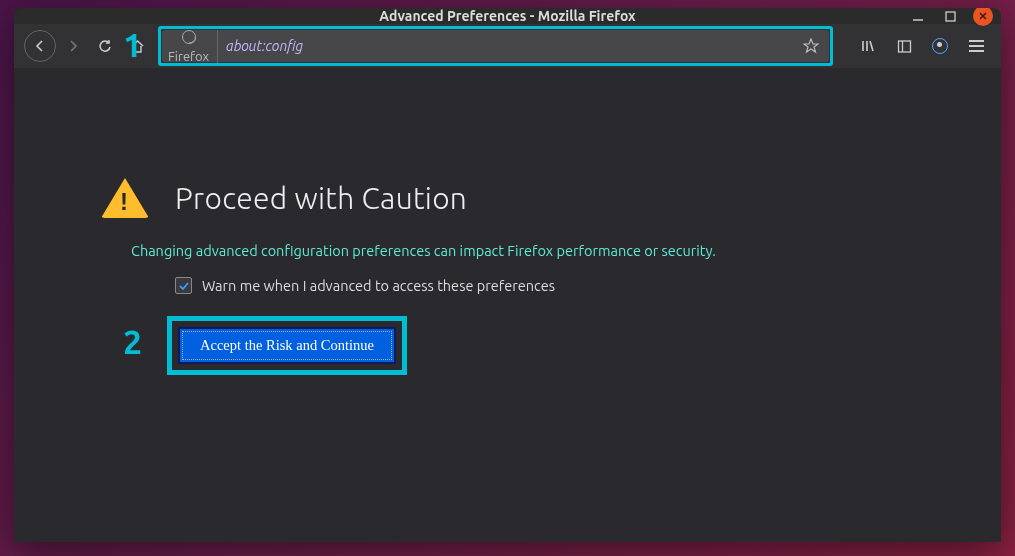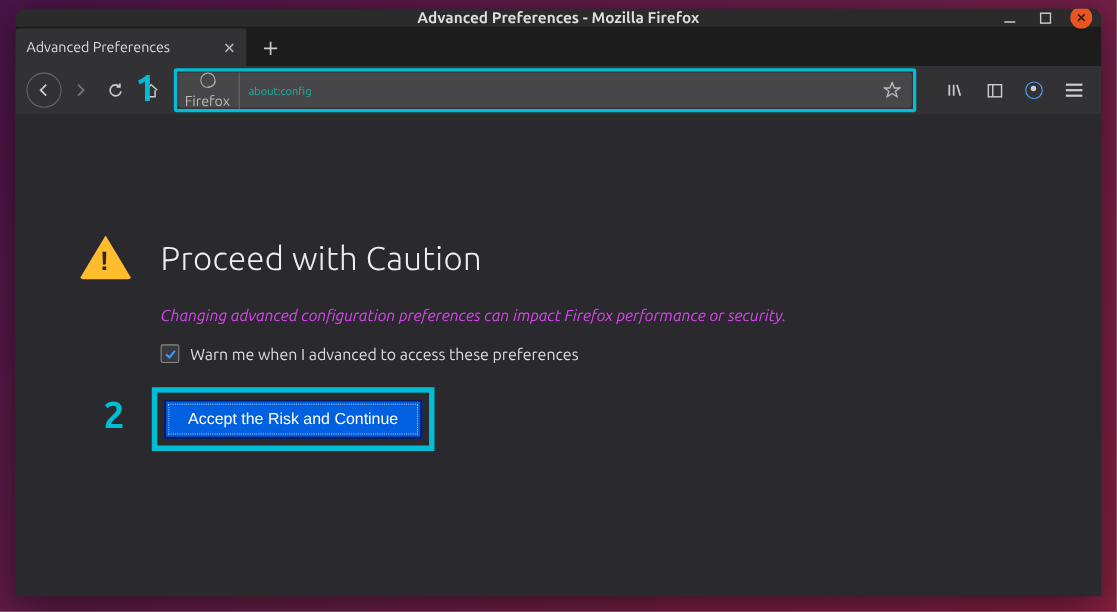--- a/index.html
+++ b/index.html
@@ -150,28 +150,28 @@
   .ff-icon::after {
     content:"";
     position:absolute;
     width:6px;height:6px;
     border:1.5px solid #aaa;
     border-top:none;border-left:none;
     border-radius:0 0 8px 0;
     right:-1px; bottom:-1px;
     transform: rotate(10deg);
   }
-  .url-text { color: #14b8a6; font-size: 10px; flex: 1; font-family: inherit; background: transparent; border: none; outline: none;}
+  .url-text { color: #c4b5fd; font-size: 14px; flex: 1; font-family: inherit; background: transparent; border: none; outline: none; font-style: italic;}
   .star { color: #bbb; font-size: 16px; margin-left: auto; padding-right: 4px;}
   .right-tools { display: flex; gap: 6px; margin-left: 14px; }
   .content {
     flex: 1;
     background: #2a2a2e;
     position: relative;
-    padding: 110px 0 0 58px;
+    padding: 110px 0 0 87px;
     color: #ddd;
   }
   .warn-row { display: flex; align-items: center; gap: 26px; }
   .warn-triangle {
     width: 0; height: 0;
     border-left: 24px solid transparent;
     border-right: 24px solid transparent;
     border-bottom: 40px solid #ffbd2e;
     position: relative;
     border-radius: 4px;
@@ -185,25 +185,24 @@
     font-size: 24px;
     font-family: Arial, sans-serif;
   }
   .heading {
     font-size: 30px;
     font-weight: 300;
     color: #eee;
     letter-spacing: 0.3px;
   }
   .desc {
-    margin-left: 74px;
+    margin-left: 30px;
     margin-top: 24px;
     font-size: 14.5px;
-    color: #d946ef;
-    font-style: italic;
+    color: #5eead4;
   }
   .check-row {
     margin-left: 74px;
     margin-top: 18px;
     display: flex;
     align-items: center;
     gap: 10px;
     font-size: 14.5px;
   }
   .checkbox {
@@ -236,20 +235,21 @@
   }
   .accept-btn {
     background: #0060df;
     color: #fff;
     border: 2px solid #0a1a5e;
     outline: 1px dotted #9db8e8;
     outline-offset: -5px;
     padding: 8px 20px;
     font-size: 14.5px;
     cursor: pointer;
+    font-family: Liberation Serif, serif;
   }
   .hamburger {
     display: flex; flex-direction: column; gap: 3px;
     align-items:center; justify-content:center;
   }
   .hamburger span { width: 15px; height: 2px; background: #ccc; }
   .account-icon {
     width: 16px; height: 16px;
     border: 1.5px solid #4aa3ff;
     border-radius: 50%;
@@ -282,37 +282,20 @@
       </div>
       <div class="win-btn close">
         <svg width="10" height="10" viewBox="0 0 10 10">
             <line x1="2" y1="2" x2="8" y2="8" stroke="#3a1a10" stroke-width="1.5"></line>
             <line x1="8" y1="2" x2="2" y2="8" stroke="#3a1a10" stroke-width="1.5"></line>
           </svg>
       </div>
     </div>
   </div>
 
-  <div class="tabbar">
-    <div class="tab">
-      <span>Advanced Preferences</span>
-      <span class="tab-close">
-        <svg width="11" height="11" viewBox="0 0 11 11">
-            <line x1="2" y1="2" x2="9" y2="9" stroke="#bbb" stroke-width="1.4"></line>
-            <line x1="9" y1="2" x2="2" y2="9" stroke="#bbb" stroke-width="1.4"></line>
-          </svg>
-      </span>
-    </div>
-    <div class="newtab">
-      <svg width="14" height="14" viewBox="0 0 14 14">
-          <line x1="7" y1="1" x2="7" y2="13" stroke="#ccc" stroke-width="1.5"></line>
-          <line x1="1" y1="7" x2="13" y2="7" stroke="#ccc" stroke-width="1.5"></line>
-        </svg>
-    </div>
-  </div>
 
   <div class="toolbar">
     <div class="nav-arrows">
       <div class="tbtn back-btn">
         <svg width="14" height="14" viewBox="0 0 14 14">
             <path d="M9 2 L4 7 L9 12" fill="none" stroke="#ccc" stroke-width="1.6"></path>
           </svg>
       </div>
       <div class="tbtn forward-btn">
         <svg width="14" height="14" viewBox="0 0 14 14">

